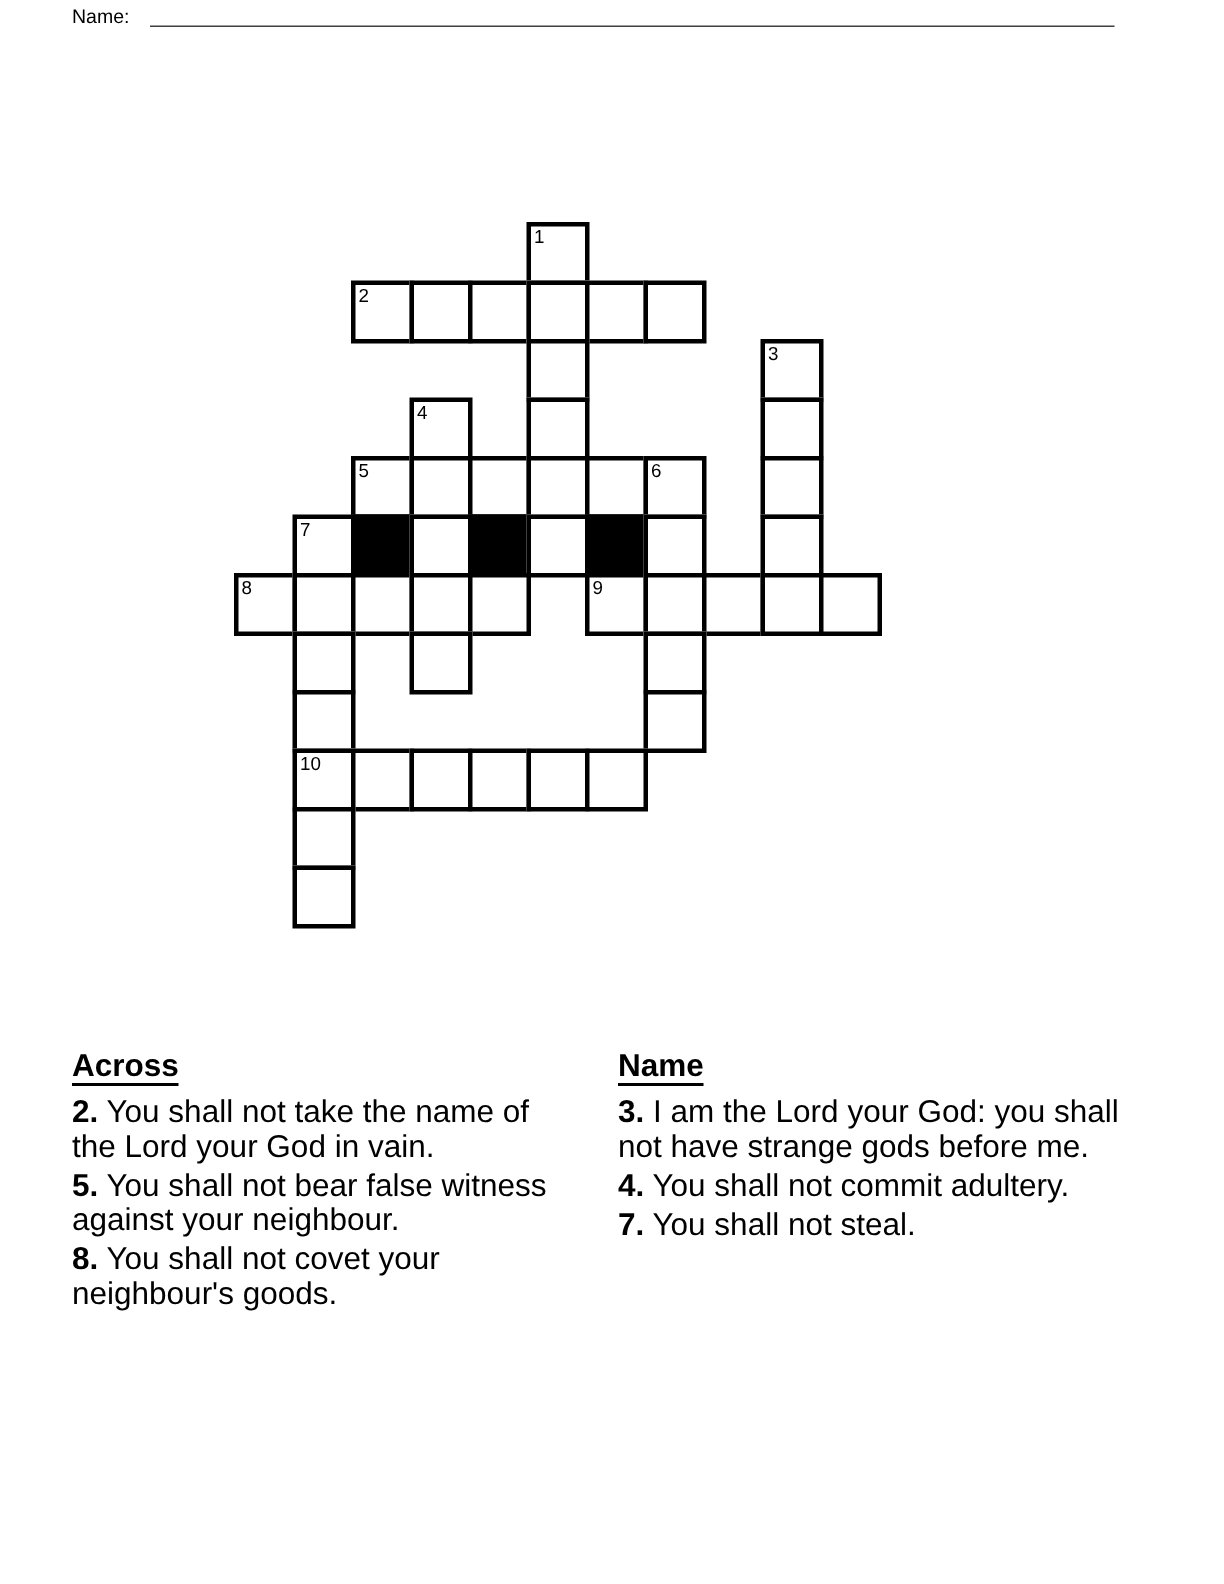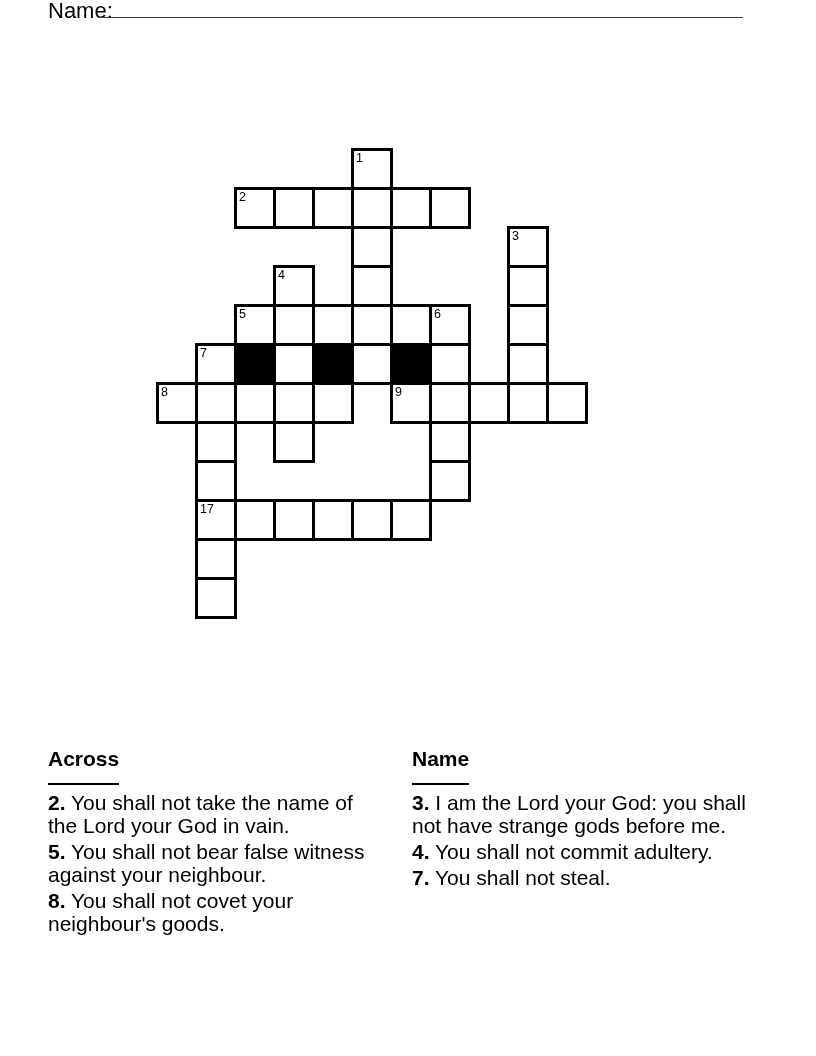--- a/index.html
+++ b/index.html
@@ -8,21 +8,21 @@
     font-family: "Liberation Sans", sans-serif;
     color: #000;
     position: relative;
     overflow: hidden;
   }
   .page { position: absolute; inset: 0; background: #fff; }
 
   
   .name-label {
     position: absolute; left: 48px; top: 0px;
-    font-size: 22px; line-height: 22px; color: #000;
+    font-size: 13px; line-height: 22px; color: #000;
   }
   .name-line {
     position: absolute; left: 100px; top: 16.5px;
     width: 643px; height: 0;
     border-top: 1.6px solid #3f3f3f;
   }
 
   
   .title {
     position: absolute; left: 0; right: 0; top: 30px;
@@ -53,22 +53,21 @@
     position: absolute; top: 699px;
     font-size: 21px; line-height: 23px;
   }
   #across-col { left: 48px; width: 318px; }
   #down-col  { left: 412px; width: 334px; }
   .clues-heading-wrap { margin: 0 0 6px 0; }
   .clues-heading {
     display: inline-block;
     font-weight: bold;
     border-bottom: 2.5px solid #000;
-    padding-bottom: 13px;
-    margin-top: 48px;
+    padding-bottom: 0px;
   }
   .clue { margin: 0 0 3px 0; }
   .clue b { font-weight: bold; }
 </style>
 </head>
 <body>
 
 <div class="page">
 
   <span class="name-label">Name:</span>
@@ -130,21 +129,21 @@
       <div class="cell" style="left: 429px; top: 382px;"></div>
       <div class="cell" style="left: 468px; top: 382px;"></div>
       <div class="cell" style="left: 507px; top: 382px;"></div>
       <div class="cell" style="left: 546px; top: 382px;"></div>
       <div class="cell" style="left: 195px; top: 421px;"></div>
       <div class="cell" style="left: 273px; top: 421px;"></div>
       <div class="cell" style="left: 429px; top: 421px;"></div>
       <div class="cell" style="left: 195px; top: 460px;"></div>
       <div class="cell" style="left: 429px; top: 460px;"></div>
       <div class="cell" style="left: 195px; top: 499px;">
-        <span class="cell-num">17</span>
+        <span class="cell-num">10</span>
       </div>
       <div class="cell" style="left: 234px; top: 499px;"></div>
       <div class="cell" style="left: 273px; top: 499px;"></div>
       <div class="cell" style="left: 312px; top: 499px;"></div>
       <div class="cell" style="left: 351px; top: 499px;"></div>
       <div class="cell" style="left: 390px; top: 499px;"></div>
       <div class="cell" style="left: 195px; top: 538px;"></div>
       <div class="cell" style="left: 195px; top: 577px;"></div>
     </div>
 

